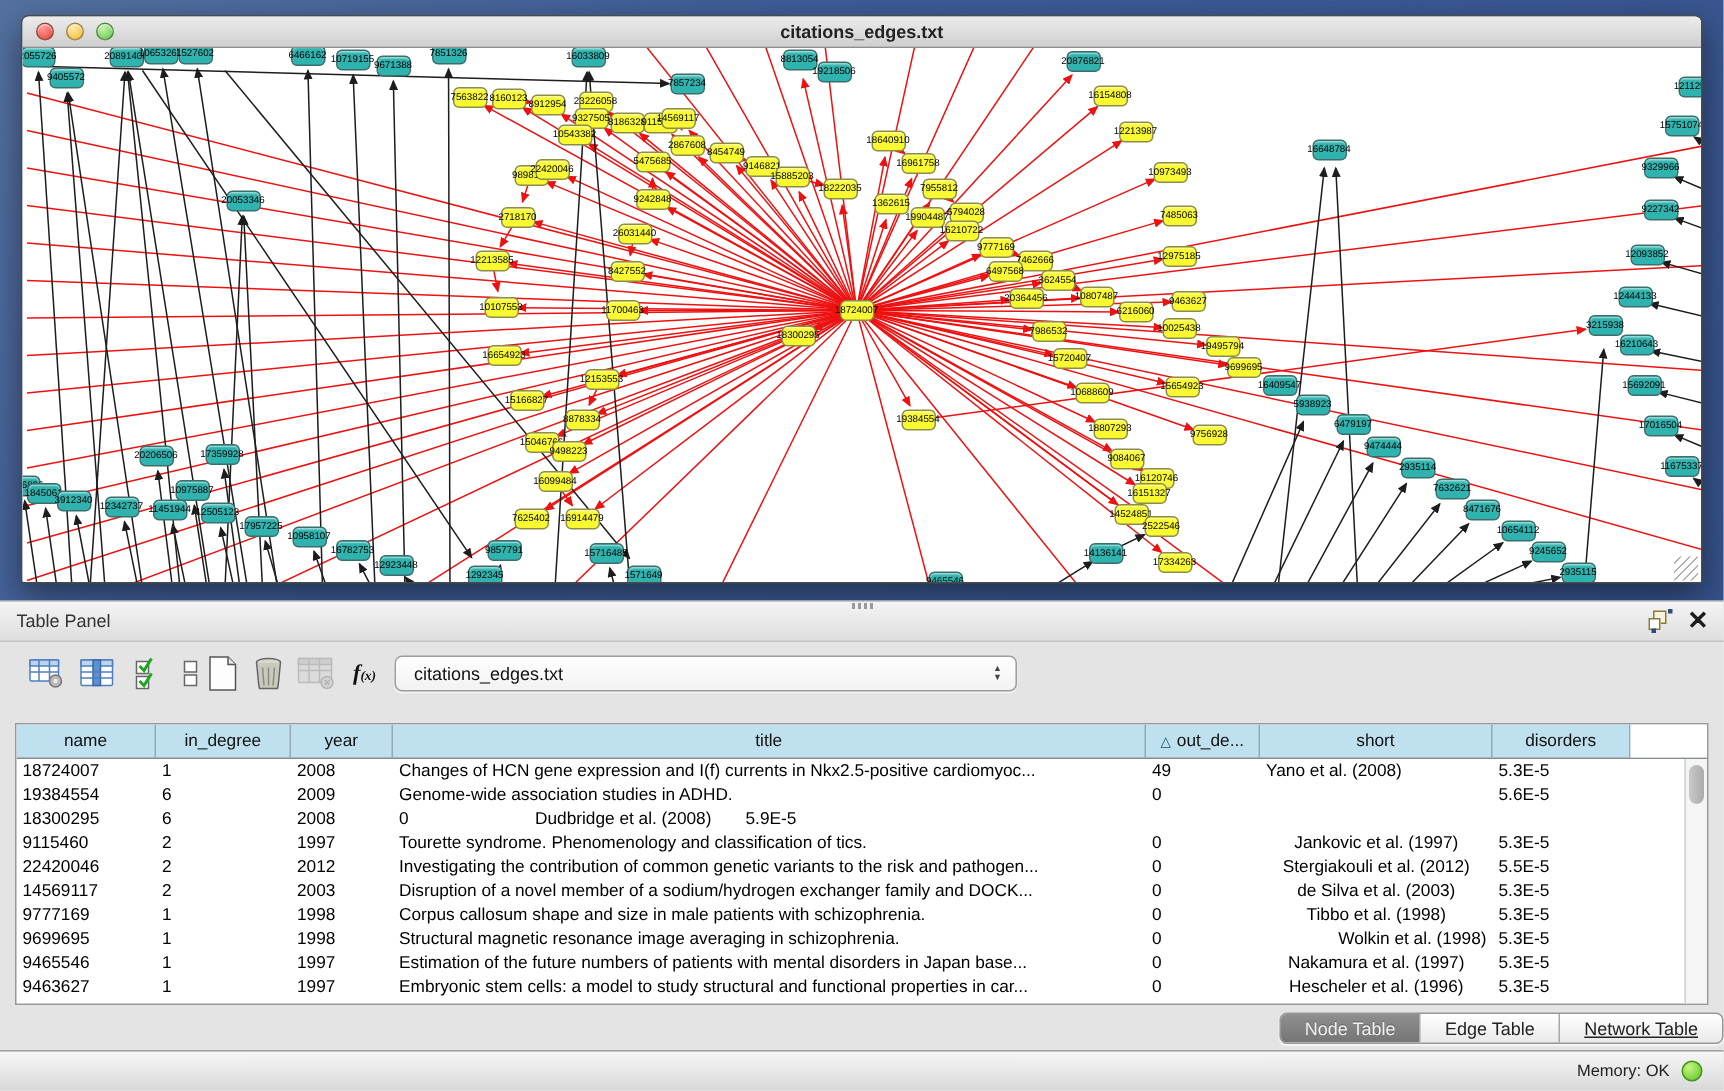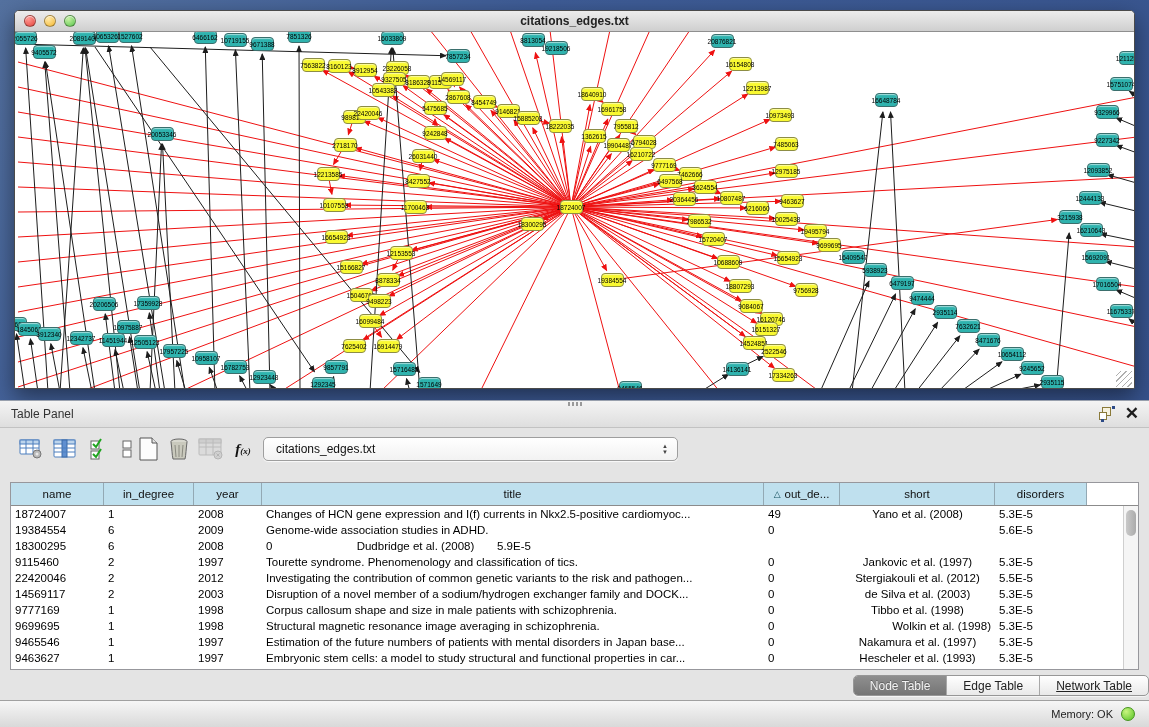--- a/index.html
+++ b/index.html
@@ -790,21 +790,21 @@
         <div class="th" style="width: 92px;">disorders</div>
         <div class="th filler" style="flex: 1 1 0%;"></div>
       </div>
     <div class="tbl-body" id="tblBody">
         <div class="tr">
           <div class="td" style="width: 93px; text-align: left;">18724007</div>
           <div class="td" style="width: 90px; text-align: left;">1</div>
           <div class="td" style="width: 68px; text-align: left;">2008</div>
           <div class="td" style="width: 502px; text-align: left;">Changes of HCN gene expression and I(f) currents in Nkx2.5-positive cardiomyoc...</div>
           <div class="td" style="width: 76px; text-align: left;">49</div>
-          <div class="td" style="width: 155px; text-align: center;">Yano et al. (2008)</div>
+          <div class="td" style="width: 155px; text-align: left;">Yano et al. (2008)</div>
           <div class="td" style="width: 92px; text-align: left;">5.3E-5</div>
         </div>
         <div class="tr">
           <div class="td" style="width: 93px; text-align: left;">19384554</div>
           <div class="td" style="width: 90px; text-align: left;">6</div>
           <div class="td" style="width: 68px; text-align: left;">2009</div>
           <div class="td" style="width: 502px; text-align: left;">Genome-wide association studies in ADHD.</div>
           <div class="td" style="width: 76px; text-align: left;">0</div>
           <div class="td" style="width: 155px; text-align: left; margin-top: 25px;">Franke et al. (2009)</div>
           <div class="td" style="width: 92px; text-align: left;">5.6E-5</div>
@@ -870,21 +870,21 @@
           <div class="td" style="width: 76px; text-align: left;">0</div>
           <div class="td" style="width: 155px; text-align: center;">Nakamura et al. (1997)</div>
           <div class="td" style="width: 92px; text-align: left;">5.3E-5</div>
         </div>
         <div class="tr">
           <div class="td" style="width: 93px; text-align: left;">9463627</div>
           <div class="td" style="width: 90px; text-align: left;">1</div>
           <div class="td" style="width: 68px; text-align: left;">1997</div>
           <div class="td" style="width: 502px; text-align: left;">Embryonic stem cells: a model to study structural and functional properties in car...</div>
           <div class="td" style="width: 76px; text-align: left;">0</div>
-          <div class="td" style="width: 155px; text-align: center;">Hescheler et al. (1993)</div>
+          <div class="td" style="width: 155px; text-align: center;">Hescheler et al. (1996)</div>
           <div class="td" style="width: 92px; text-align: left;">5.3E-5</div>
         </div>
       </div>
     <div class="vscroll">
       <div class="thumb"></div>
     </div>
   </div>
 
   <div class="tabs-bar">
     <div class="segmented" id="segTabs">

